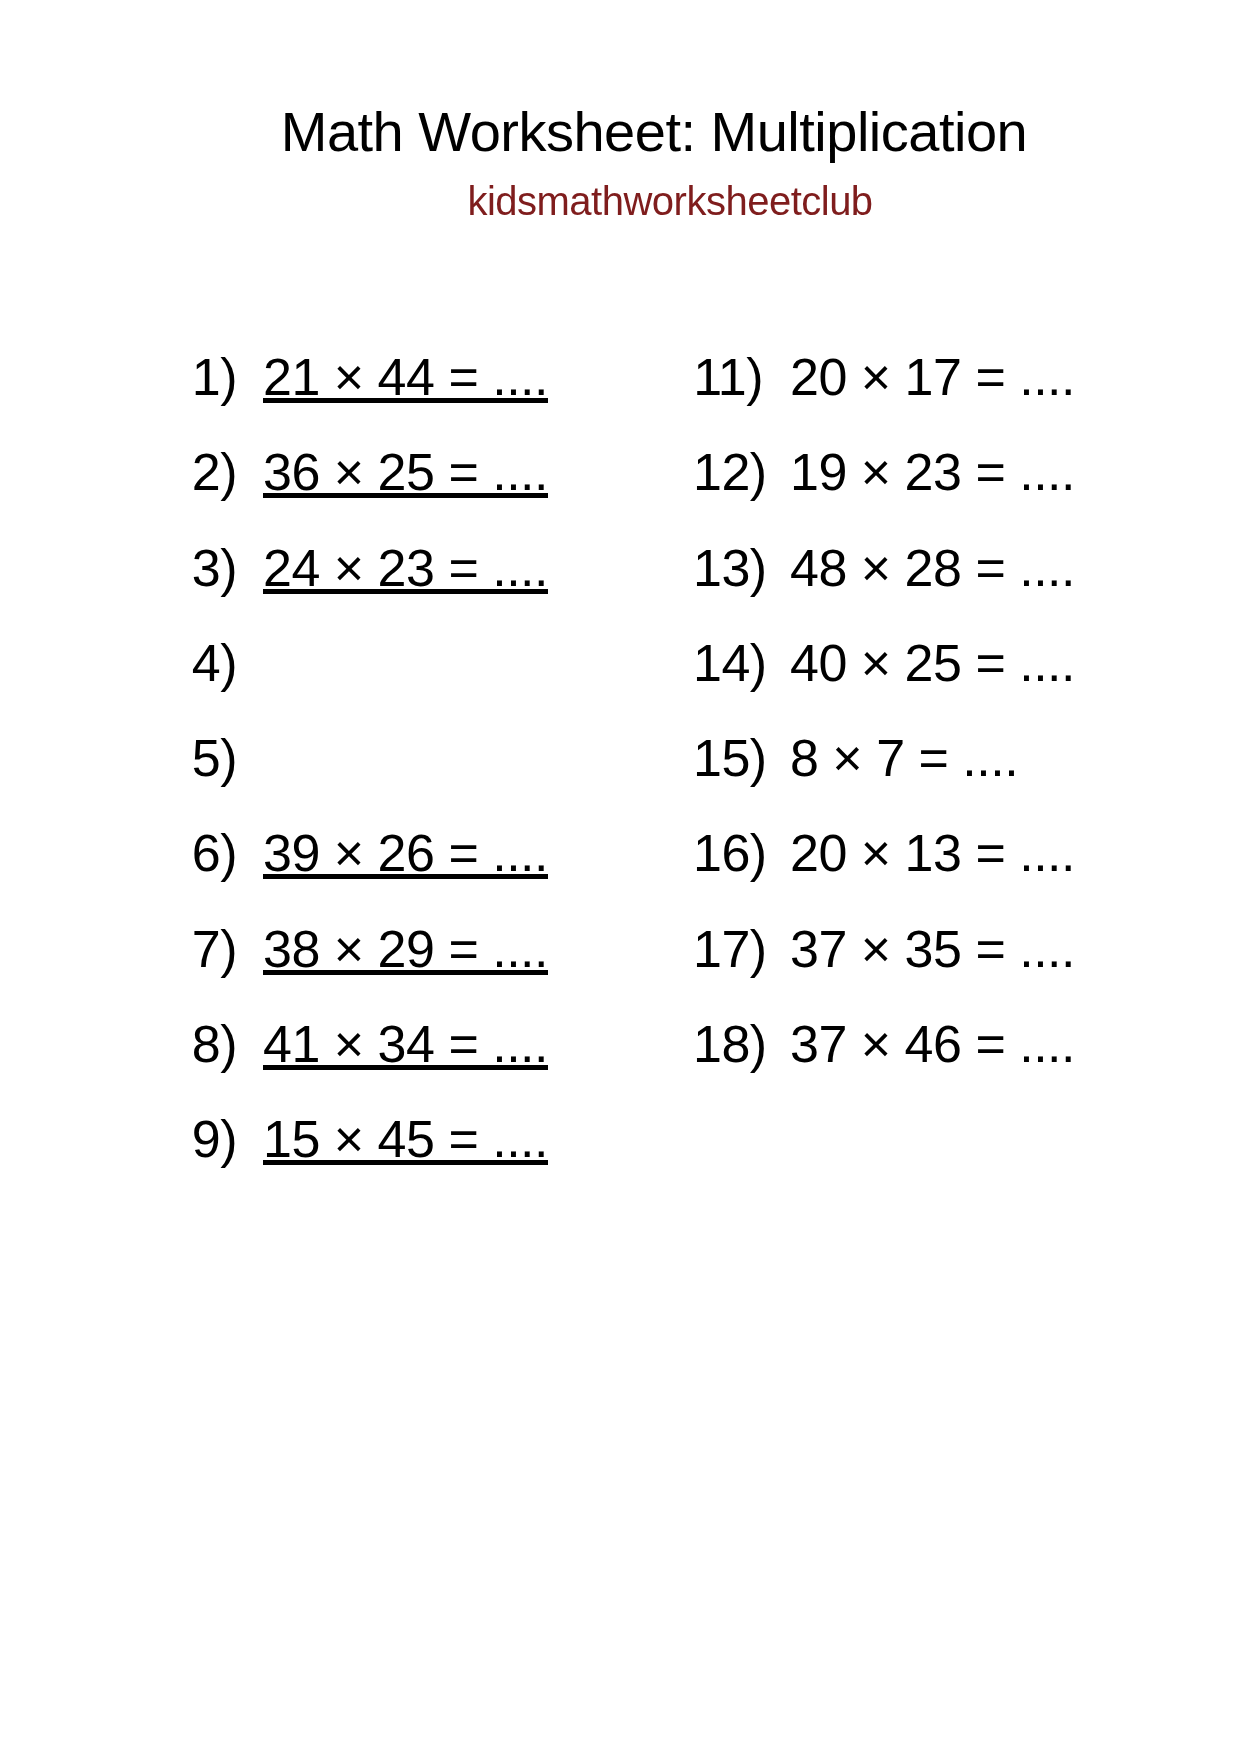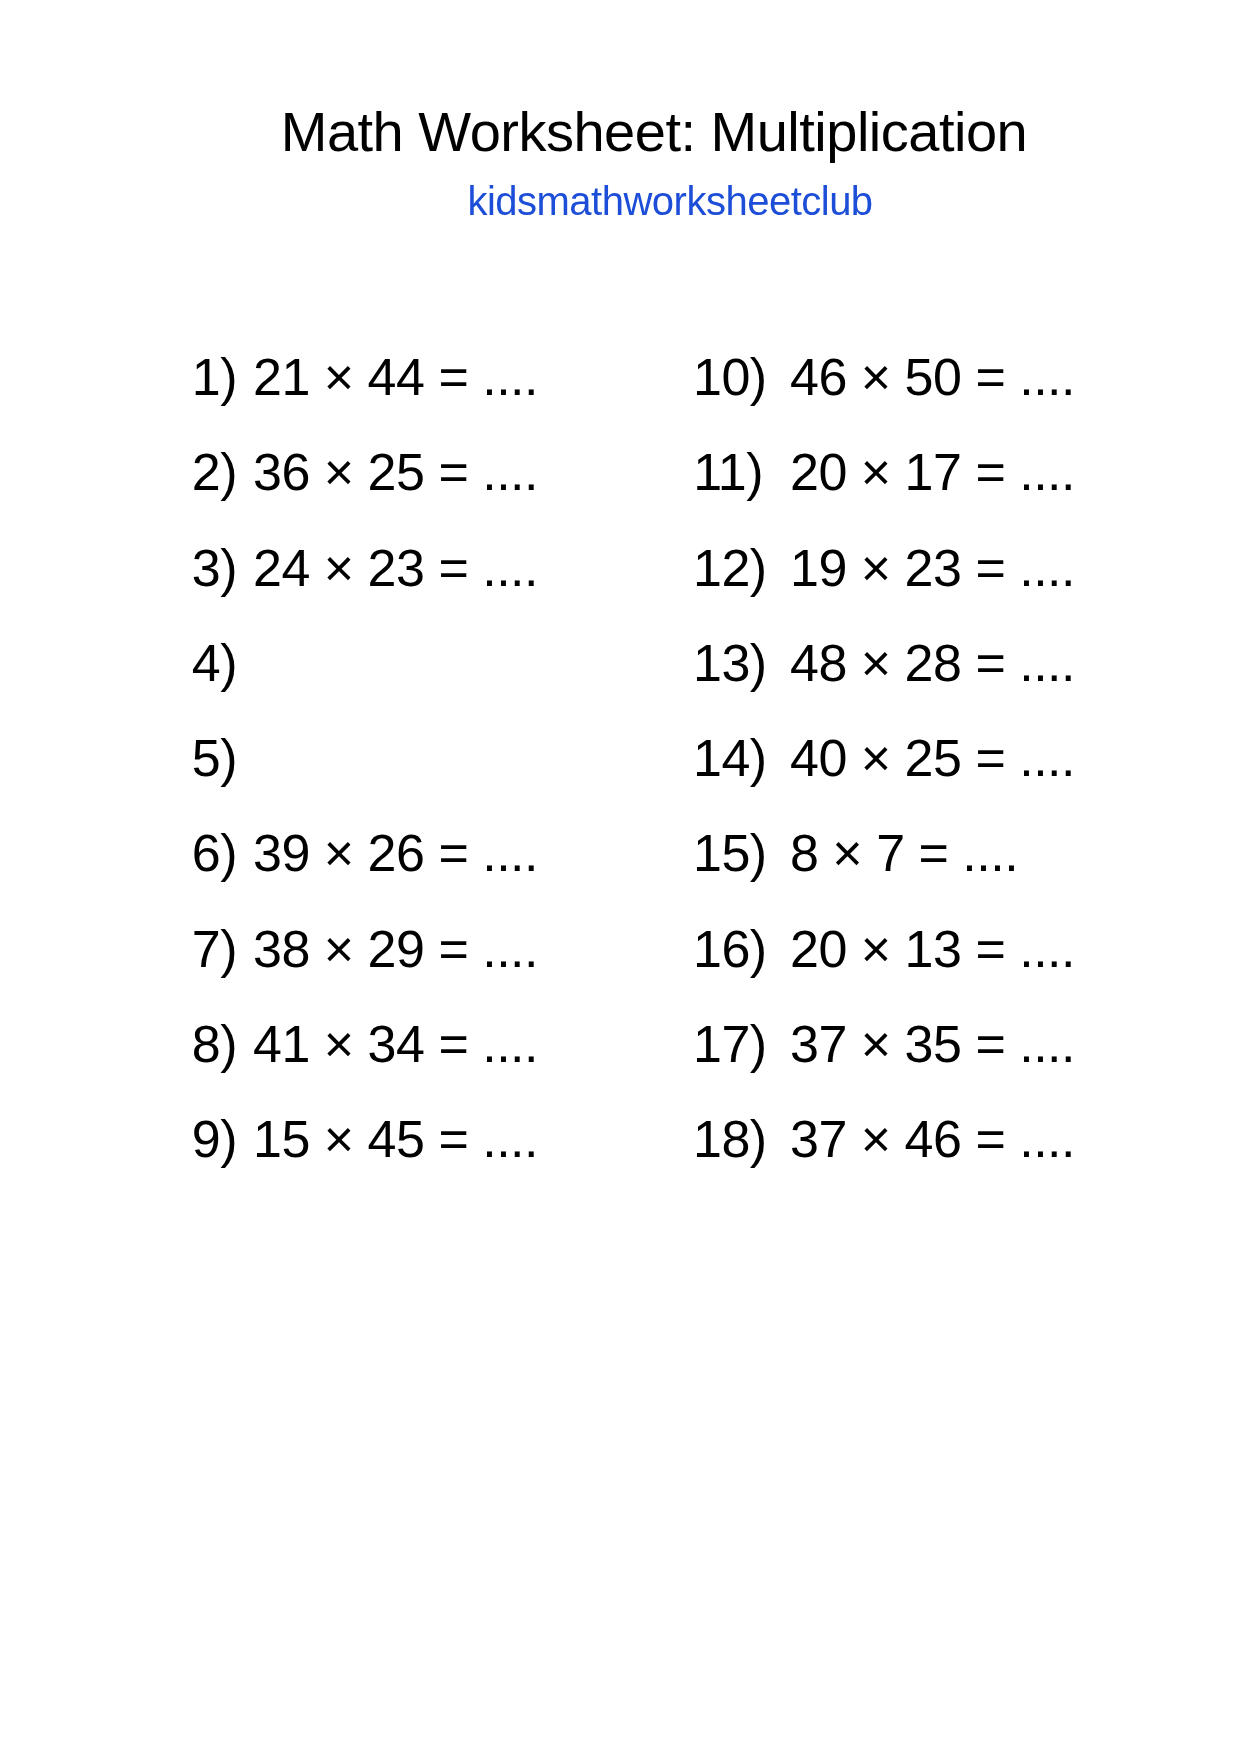--- a/index.html
+++ b/index.html
@@ -33,21 +33,21 @@
   .subtitle {
     position: absolute;
     top: 181px;
     left: 0;
     right: 0;
     text-align: center;
     padding-left: 100px;
     font-size: 40px;
     font-weight: 400;
     line-height: 1;
-    color: #1d4ed8;
+    color: #7f1d1d;
     letter-spacing: -0.5px;
     white-space: nowrap;
   }
   .problems {
     position: absolute;
     top: 330px;
     left: 0;
     right: 0;
     color: #000000;
     font-size: 52px;
@@ -65,21 +65,21 @@
     display: flex;
     white-space: nowrap;
   }
   .num {
     display: inline-block;
     text-align: right;
     flex: 0 0 auto;
   }
   .col-left  .num { width: 60px; }
   .col-right .num { width: 70px; }
-  .col-left  .expr { margin-left: 16px; }
+  .col-left  .expr { margin-left: 26px; text-decoration: underline; }
   .col-right .expr { margin-left: 27px; }
 </style>
 </head>
 <body>
 
 <div class="page">
 
   <h1 class="title">Math Worksheet: Multiplication</h1>
   <div class="subtitle">kidsmathworksheetclub</div>
 
@@ -117,24 +117,20 @@
         <span class="expr">41 × 34 = ....</span>
       </div>
       <div class="row">
         <span class="num">9)</span>
         <span class="expr">15 × 45 = ....</span>
       </div>
     </div>
 
     <div class="col col-right">
       <div class="row">
-        <span class="num">10)</span>
-        <span class="expr">46 × 50 = ....</span>
-      </div>
-      <div class="row">
         <span class="num">11)</span>
         <span class="expr">20 × 17 = ....</span>
       </div>
       <div class="row">
         <span class="num">12)</span>
         <span class="expr">19 × 23 = ....</span>
       </div>
       <div class="row">
         <span class="num">13)</span>
         <span class="expr">48 × 28 = ....</span>

